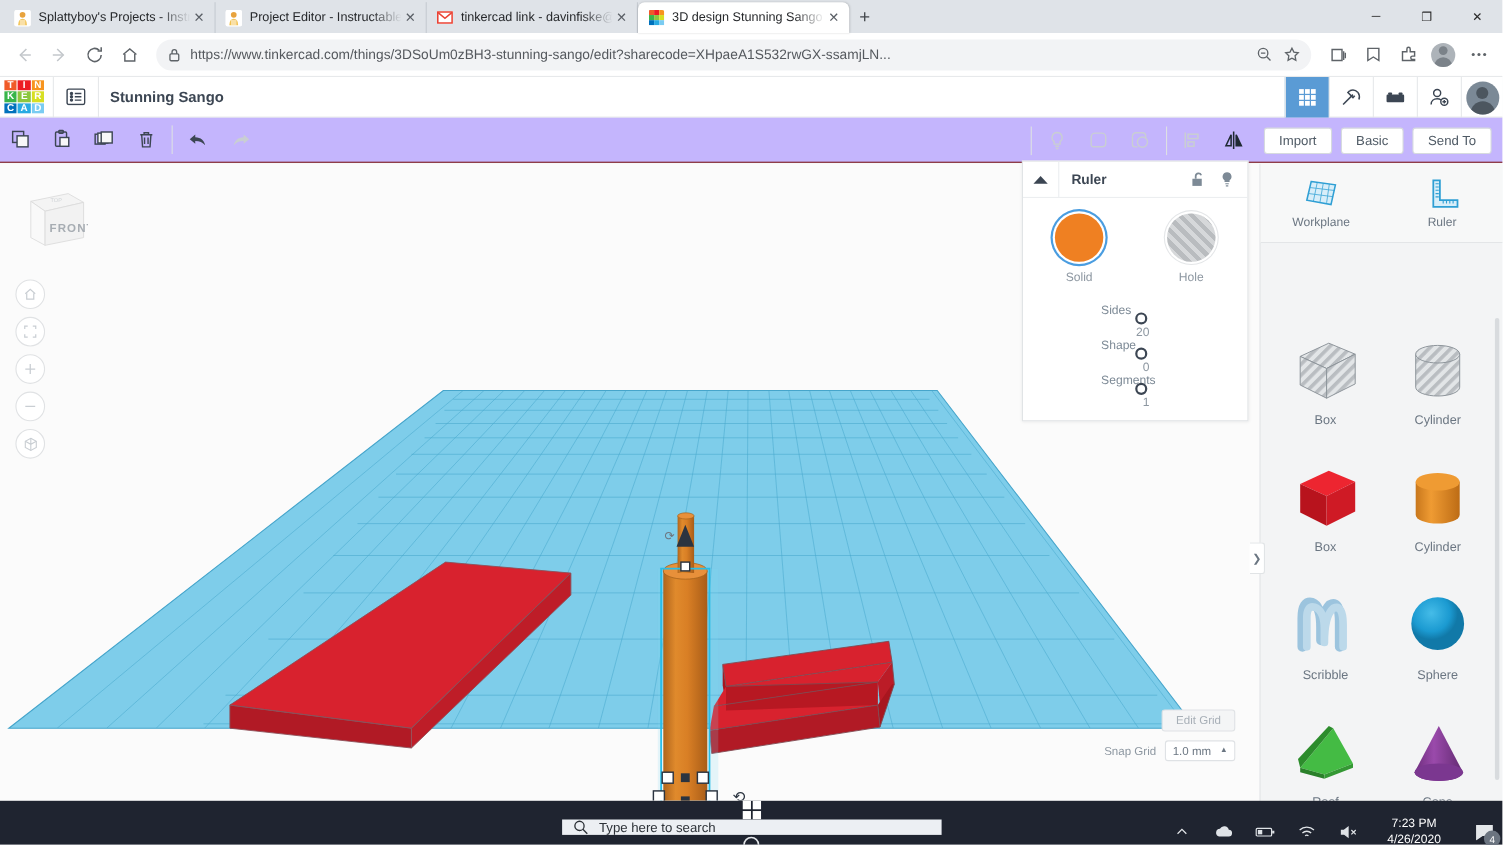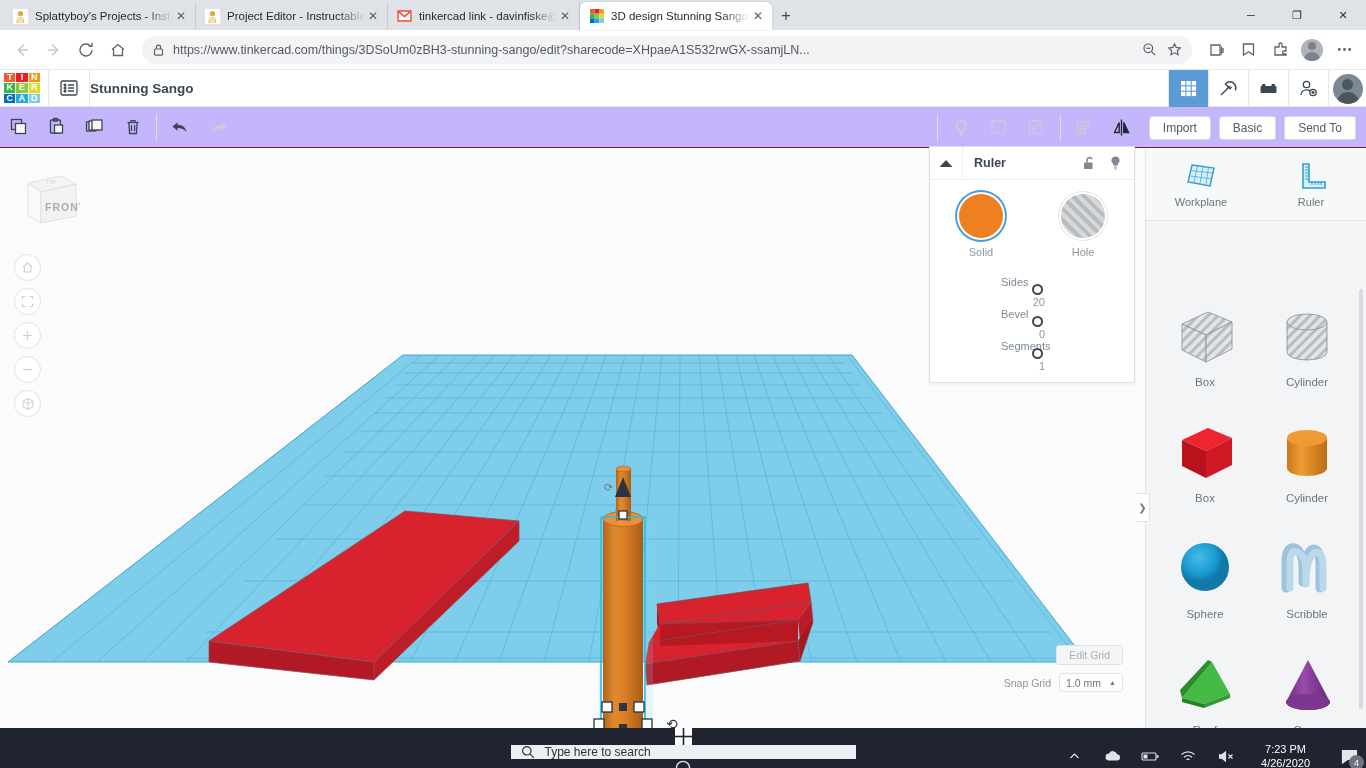--- a/index.html
+++ b/index.html
@@ -42,21 +42,21 @@
   #app { position:absolute; top:70px; left:0; width:1366px; height:658px; background:#f7f8f8; }
 
   .tc-header { height:37px; background:#fff; border-bottom:1px solid #e3e5e7;
      display:flex; align-items:center; position:relative; }
   .tc-logo { width:36px; height:30px; margin-left:4px; display:grid;
      grid-template-columns:repeat(3,1fr); grid-template-rows:repeat(3,1fr); gap:1px; }
   .tc-logo span { display:flex; align-items:center; justify-content:center;
      font-size:9px; font-weight:700; color:#fff; line-height:1; }
   .tc-divider { width:1px; height:37px; background:#e6e8ea; }
   .tc-hamburger { width:40px; height:37px; display:flex; align-items:center; justify-content:center; }
-  .tc-title { font-size:13.5px; font-weight:700; color:#3c4653; }
+  .tc-title { font-size:13.5px; font-weight:700; color:#3c4653; margin-left:10px; }
   .tc-header-right { position:absolute; right:0; top:0; height:37px; display:flex; }
   .hdr-btn { width:40px; height:37px; display:flex; align-items:center; justify-content:center;
      border-left:1px solid #e6e8ea; color:#3c4653; }
   .hdr-btn.on { background:#5a9bd5; color:#fff; }
   .hdr-avatar { width:38px; height:37px; display:flex; align-items:center; justify-content:center;
      border-left:1px solid #e6e8ea; }
   .avatar-circle { width:30px; height:30px; border-radius:50%; background:#7b8996;
      position:relative; overflow:hidden; }
   .avatar-circle:before { content:""; position:absolute; width:11px; height:11px; border-radius:50%;
      background:#4c565f; left:9.5px; top:5px; }
@@ -682,21 +682,21 @@
         <div class="sliders">
           <div class="slider-row">
             <span class="sl-name">Sides</span>
             <span class="sl-track">
               <span class="sl-fill" style="width:8%"></span>
               <span class="sl-knob" style="left:5%"></span>
             </span>
             <span class="sl-val">20</span>
           </div>
           <div class="slider-row">
-            <span class="sl-name">Bevel</span>
+            <span class="sl-name">Shape</span>
             <span class="sl-track">
               <span class="sl-knob" style="left:0%"></span>
             </span>
             <span class="sl-val">0</span>
           </div>
           <div class="slider-row">
             <span class="sl-name">Segments</span>
             <span class="sl-track">
               <span class="sl-knob" style="left:0%"></span>
             </span>
@@ -780,38 +780,38 @@
                 </linearGradient>
               </defs>
             <path d="M17,18 L17,48 A20,8 0 0 0 57,48 L57,18 Z" fill="url(#og)"></path>
             <ellipse cx="37" cy="18" rx="20" ry="8" fill="#ef9b33"></ellipse>
           </svg>
           <span class="shape-name">Cylinder</span>
         </div>
 
         <div class="shape-cell">
           <svg width="74" height="66" viewBox="0 0 74 66">
+            <path d="M16,52 L16,26 Q16,10 25,12 Q33,15 33,34 L33,46 Q33,22 41,14 Q50,9 50,30 L50,52" fill="none" stroke="#9cc4de" stroke-width="9" stroke-linecap="round" stroke-linejoin="round"></path>
+            <path d="M20,52 L20,26 Q20,14 27,16 Q36,19 36,36 L36,48 Q36,24 44,17 Q53,13 53,32 L53,52" fill="none" stroke="#bcd9ea" stroke-width="7" stroke-linecap="round" stroke-linejoin="round"></path>
+          </svg>
+          <span class="shape-name">Scribble</span>
+        </div>
+
+        <div class="shape-cell">
+          <svg width="74" height="66" viewBox="0 0 74 66">
             <defs>
                 <radialGradient id="sg" cx="38%" cy="30%">
                   <stop offset="0%" stop-color="#45bce8"></stop>
                   <stop offset="70%" stop-color="#1b9ad1"></stop>
                   <stop offset="100%" stop-color="#1179a8"></stop>
                 </radialGradient>
               </defs>
             <circle cx="37" cy="31" r="24" fill="url(#sg)"></circle>
           </svg>
           <span class="shape-name">Sphere</span>
-        </div>
-
-        <div class="shape-cell">
-          <svg width="74" height="66" viewBox="0 0 74 66">
-            <path d="M16,52 L16,26 Q16,10 25,12 Q33,15 33,34 L33,46 Q33,22 41,14 Q50,9 50,30 L50,52" fill="none" stroke="#9cc4de" stroke-width="9" stroke-linecap="round" stroke-linejoin="round"></path>
-            <path d="M20,52 L20,26 Q20,14 27,16 Q36,19 36,36 L36,48 Q36,24 44,17 Q53,13 53,32 L53,52" fill="none" stroke="#bcd9ea" stroke-width="7" stroke-linecap="round" stroke-linejoin="round"></path>
-          </svg>
-          <span class="shape-name">Scribble</span>
         </div>
 
         <div class="shape-cell">
           <svg width="74" height="66" viewBox="0 0 74 66">
             <polygon points="44,10 62,42 36,52 14,46" fill="#44bb44"></polygon>
             <polygon points="44,10 14,46 12,38 40,8" fill="#2c8c2c"></polygon>
             <polygon points="14,46 36,52 36,56 14,50" fill="#2a802a"></polygon>
             <polygon points="36,52 62,42 62,46 36,56" fill="#349834"></polygon>
           </svg>
           <span class="shape-name">Roof</span>

